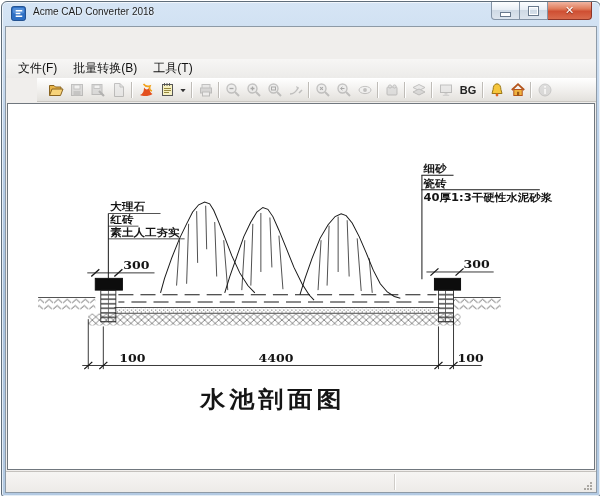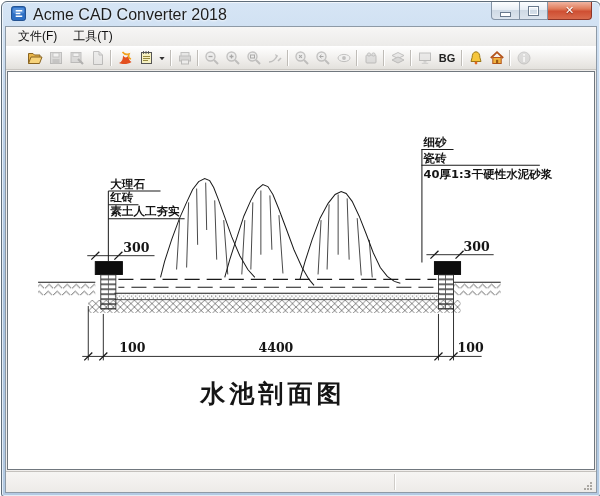--- a/index.html
+++ b/index.html
@@ -3,41 +3,41 @@
 <meta charset="utf-8">
 <style>
   html,body{margin:0;padding:0;background:#ffffff;font-family:"Liberation Sans","DejaVu Sans",sans-serif;}
   #window{position:relative;width:598px;height:494px;margin:1px;
     background:linear-gradient(#d6e5f5,#b9cfe8 30%,#a9c2dd 60%,#b3cae3);
     border:1px solid #5f6d7a;border-radius:6px 6px 3px 3px;overflow:hidden;
     box-shadow:inset 0 0 0 1px rgba(255,255,255,.65);}
   
   #titlebar{position:absolute;left:0;top:0;right:0;height:24px;}
   #app-icon{position:absolute;left:9px;top:4px;width:15px;height:15px;}
-  #title-text{position:absolute;left:31px;top:4px;font-size:16px;color:#1d1d1d;text-shadow:0 1px 2px rgba(255,255,255,.8);}
+  #title-text{position:absolute;left:31px;top:4px;font-size:10px;color:#1d1d1d;text-shadow:0 1px 2px rgba(255,255,255,.8);}
   #win-controls{position:absolute;right:8px;top:0;display:flex;}
   .wbtn{height:18px;border:1px solid #8494a6;border-top:none;display:flex;align-items:center;justify-content:center;
     background:linear-gradient(#fdfeff,#e8eef5 45%,#cfdae5 50%,#dde5ee);box-sizing:border-box;}
   .wbtn+.wbtn{border-left:none;}
   #btn-min{width:29px;border-radius:0 0 0 4px;}
   #btn-max{width:28px;}
   #btn-close{width:44px;border-radius:0 0 4px 0;border-color:#8f3527;
     background:linear-gradient(#f0b5a2,#e07c5b 40%,var(--close-red) 55%,#d96b4d);}
   .glyph-min{width:9px;height:3px;background:#fff;border:1px solid #69798c;margin-top:7px;}
   .glyph-max{width:9px;height:8px;border:1px solid #69798c;box-shadow:inset 0 0 0 1px #fff;background:transparent;}
   .glyph-close{color:#fff;font-size:11px;font-weight:bold;text-shadow:0 1px 1px #7c2b1c;line-height:1;}
   
   #client{position:absolute;left:3px;right:3px;top:24px;bottom:3px;display:flex;flex-direction:column;
     background:#f0eeec;border:1px solid #8e9aa6;box-sizing:border-box;}
   
-  #menubar{height:19px;background:linear-gradient(#f7f6f5,#ecebe9);display:flex;align-items:center;padding-left:4px;flex:0 0 auto;}
+  #menubar{height:19px;background:linear-gradient(#f7f6f5,#ecebe9);display:flex;align-items:center;padding-left:4px;flex:0 0 auto;margin-top:32px;}
   .menu-item{font-size:12px;color:#111;padding:2px 8px;cursor:default;}
   
   #toolbar{height:22px;background:linear-gradient(#fefefe,#eceae7 70%,#e3e1dd);border-top:1px solid #fff;
-    border-bottom:1px solid #c9c6c1;display:flex;align-items:center;padding-left:18px;flex:0 0 auto;}
+    border-bottom:1px solid #c9c6c1;display:flex;align-items:center;padding-left:8px;flex:0 0 auto;margin-left:31px;}
   .tbtn{width:21px;height:20px;display:flex;align-items:center;justify-content:center;flex:0 0 auto;}
   .tbtn svg{width:16px;height:16px;display:block;}
   .tbtn.caret{width:12px;}
   .tbtn.disabled{opacity:.5;filter:grayscale(1);}
   .tbtn.textbtn{font-size:11px;font-weight:bold;color:#222;width:24px;}
   .tsep{width:1px;height:16px;background:#bfbcb7;border-right:1px solid #fff;margin:0 2px;flex:0 0 auto;}
   
   #canvas{flex:1 1 auto;position:relative;margin:1px;background:#ffffff;border:1px solid #70777e;box-sizing:border-box;}
   #drawing{position:absolute;left:0;top:0;width:100%;height:100%;}
   
@@ -73,20 +73,21 @@
       <div class="wbtn" id="btn-close">
           <span class="glyph-close">✕</span>
         </div>
     </div>
   </div>
 
   <div id="client">
 
     <div id="menubar">
         <div class="menu-item">文件(F)</div>
+        <div class="menu-item">批量转换(B)</div>
         <div class="menu-item">工具(T)</div>
       </div>
 
     <div id="toolbar">
         <div class="tbtn">
           <svg viewBox="0 0 16 16">
             <path d="M1.5,13.5 V3.5 H6 L7.5,5 H13 V7.5" fill="#e8b54a" stroke="#8a6420"></path>
             <path d="M1.5,13.5 L4,7 H15 L12.5,13.5 Z" fill="#f7d37a" stroke="#8a6420"></path>
           </svg>
         </div>

